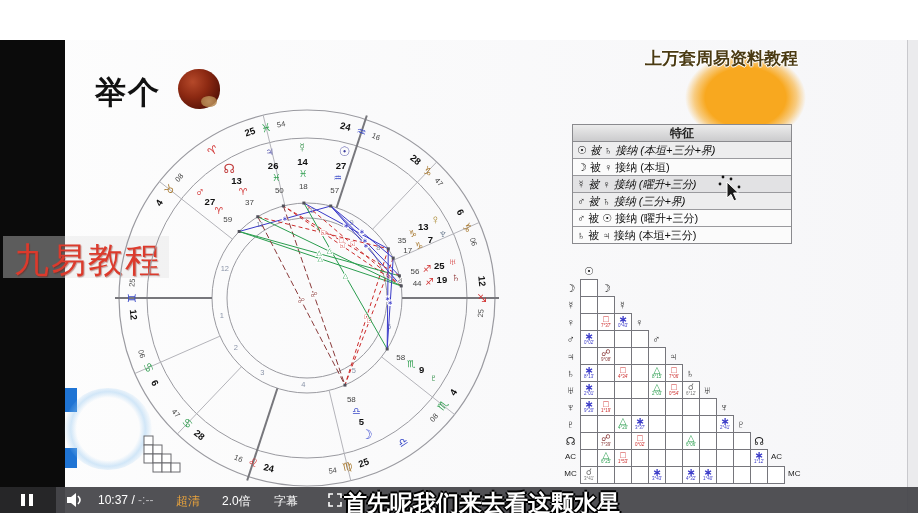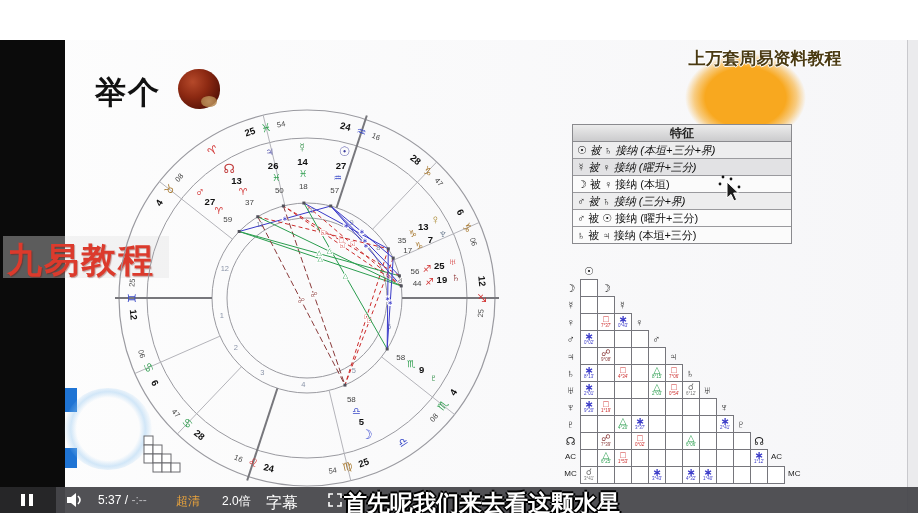--- a/index.html
+++ b/index.html
@@ -16,27 +16,27 @@
   #letterbox{position:absolute;left:0;top:0;width:65px;height:473px;background:#0b0b0b;}
   #right-strip{position:absolute;left:907px;top:0;width:11px;height:473px;background:#ebebed;border-left:1px solid #c9c9cd;}
   
   #slide-title{position:absolute;left:95px;top:32px;font-size:31px;font-weight:bold;color:#111;letter-spacing:2px;}
   #chestnut{position:absolute;left:178px;top:29px;width:42px;height:40px;border-radius:50% 50% 48% 52%;
             background:radial-gradient(circle at 35% 32%,#b5492a 0%,#8c2912 40%,#541107 80%,#3a0b04 100%);}
   #chestnut i{position:absolute;right:3px;bottom:2px;width:16px;height:11px;border-radius:50%;background:radial-gradient(circle,#caa06a,#a97a42);opacity:.85;}
   
   #wm-blob{position:absolute;left:668px;top:0px;width:155px;height:115px;border-radius:50%;
            background:radial-gradient(closest-side,#f8a81f 52%,rgba(248,168,31,.55) 66%,rgba(248,168,31,0) 78%);}
-  #wm-line1{position:absolute;left:645px;top:7px;width:240px;text-align:center;font-size:17px;font-weight:bold;color:#4a3a12;
+  #wm-line1{position:absolute;left:645px;top:7px;width:240px;font-size:17px;font-weight:bold;color:#4a3a12;
             text-shadow:-1px 0 #fff,1px 0 #fff,0 -1px #fff,0 1px #fff;}
   #wm-line2{position:absolute;left:632px;top:29px;width:266px;text-align:center;font-size:20px;font-weight:bold;color:#fff;letter-spacing:.5px;
             text-shadow:-2px 0 #333,2px 0 #333,0 -2px #333,0 2px #333,1px 1px #333,-1px -1px #333;}
   
   #brand-back{position:absolute;left:3px;top:196px;width:166px;height:42px;background:rgba(225,225,225,.38);}
-  #brand{position:absolute;left:7px;top:197px;font-size:35px;font-weight:bold;color:#dc3a2c;letter-spacing:2px;text-shadow:1px 1px 1px rgba(120,20,10,.4);text-align:right;}
+  #brand{position:absolute;left:14px;top:197px;font-size:35px;font-weight:normal;color:#dc3a2c;letter-spacing:2px;text-shadow:1px 1px 1px rgba(120,20,10,.4);text-align:right;}
   
   .blue-tab{position:absolute;left:65px;width:12px;background:#1f74d4;}
   #blue-ring{position:absolute;left:64px;top:348px;width:88px;height:82px;border-radius:50%;
              background:radial-gradient(circle,rgba(140,195,240,0) 52%,rgba(140,195,240,.38) 62%,rgba(140,195,240,0) 74%);}
   
   #grid-icon{position:absolute;left:143px;top:395px;}
   
   #chart-svg{position:absolute;left:97px;top:48px;}
   
   #recept{position:absolute;left:572px;top:84px;width:218px;border:1px solid #8a8a8e;background:#fff;}
@@ -57,21 +57,21 @@
   
   #cursor{position:absolute;left:718px;top:134px;}
   
   #controls{position:absolute;left:0;top:487px;width:918px;height:26px;background:rgba(72,72,76,.95);}
   #pause-box{position:absolute;left:0;top:0;width:56px;height:26px;background:#262628;}
   .pbar{position:absolute;top:7px;width:4px;height:12px;background:#fff;}
   #time{position:absolute;left:98px;top:6px;font-size:12px;color:#fff;white-space:nowrap;}
   #time .dur{color:#b8b8bc;}
   #quality{position:absolute;left:176px;top:6px;font-size:12px;color:#e8a33d;}
   #speed{position:absolute;left:222px;top:6px;font-size:12px;color:#fff;}
-  #captions{position:absolute;left:266px;top:6px;font-size:16px;color:#fff;}
+  #captions{position:absolute;left:274px;top:6px;font-size:12px;color:#fff;}
   #volume-icon{position:absolute;left:66px;top:5px;}
   #fullscreen-icon{position:absolute;left:328px;top:6px;}
   #subtitle{position:absolute;left:344px;top:1px;font-size:23px;font-weight:bold;color:#fff;white-space:nowrap;
             text-shadow:-2px 0 #000,2px 0 #000,0 -2px #000,0 2px #000,1px 1px #000;}
 </style>
 </head>
 <body>
 
 <div id="page">
 
@@ -270,22 +270,22 @@
         <text x="132.29594859403056" y="81.69536097592396" font-size="13" fill="#c03a3a" text-anchor="middle" dominant-baseline="middle" font-weight="bold">☊</text>
         <text x="139.54832672525436" y="93.67046061817106" font-size="9.5" fill="#111" text-anchor="middle" dominant-baseline="middle" font-weight="bold">13</text>
         <text x="146.0236643424185" y="104.3625138701774" font-size="9.5" fill="#d23333" text-anchor="middle" dominant-baseline="middle" font-weight="bold">♈</text>
         <text x="152.4990019595826" y="115.05456712218373" font-size="8" fill="#444" text-anchor="middle" dominant-baseline="middle">37</text>
       </svg>
 
     <div id="recept">
       <div id="recept-header">特征</div>
       <div id="recept-rows">
           <div class="trow odd">☉ 被 ♄ 接纳 (本垣+三分+界)</div>
+          <div class="trow">☽ 被 ♀ 接纳 (本垣)</div>
           <div class="trow odd hl">☿ 被 ♀ 接纳 (曜升+三分)</div>
-          <div class="trow">☽ 被 ♀ 接纳 (本垣)</div>
           <div class="trow odd">♂ 被 ♄ 接纳 (三分+界)</div>
           <div class="trow">♂ 被 ☉ 接纳 (曜升+三分)</div>
           <div class="trow">♄ 被 ♃ 接纳 (本垣+三分)</div>
         </div>
     </div>
 
     <div id="aspect-grid">
         <div class="gdiag" style="left: 20px; top: 3px;">☉</div>
         <div class="glabel" style="left: 0px; top: 20px;">☽</div>
         <div class="gdiag" style="left: 37px; top: 20px;">☽</div>
@@ -483,21 +483,21 @@
 
   <div id="controls">
     <div id="pause-box">
       <span class="pbar" style="left:21px;"></span>
       <span class="pbar" style="left:29px;"></span>
     </div>
     <svg id="volume-icon" width="18" height="16">
       <polygon points="1,5 5,5 10,1 10,15 5,11 1,11" fill="#fff"></polygon>
       <path d="M12,4 Q16,8 12,12" fill="none" stroke="#fff" stroke-width="1.6"></path>
     </svg>
-    <div id="time"><span>5:37</span> <span>/</span> <span class="dur">-:--</span></div>
+    <div id="time"><span>10:37</span> <span>/</span> <span class="dur">-:--</span></div>
     <div id="quality">超清</div>
     <div id="speed">2.0倍</div>
     <div id="captions">字幕</div>
     <svg id="fullscreen-icon" width="14" height="14">
       <path d="M1,5 V1 H5 M9,1 H13 V5 M13,9 V13 H9 M5,13 H1 V9" fill="none" stroke="#fff" stroke-width="1.6"></path>
     </svg>
     <div id="subtitle">首先呢我们来去看这颗水星</div>
   </div>
 
 </div>

